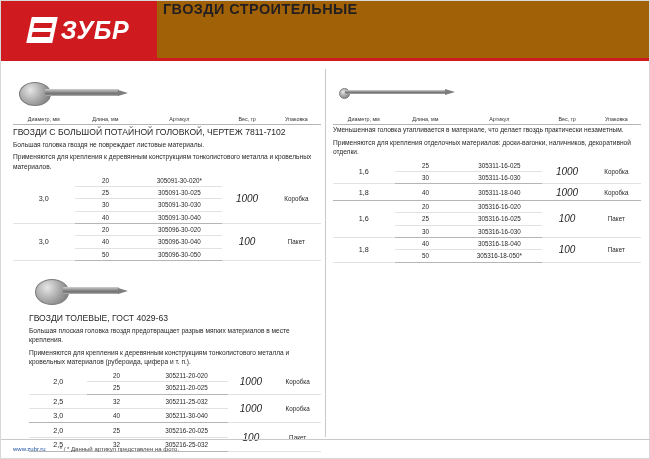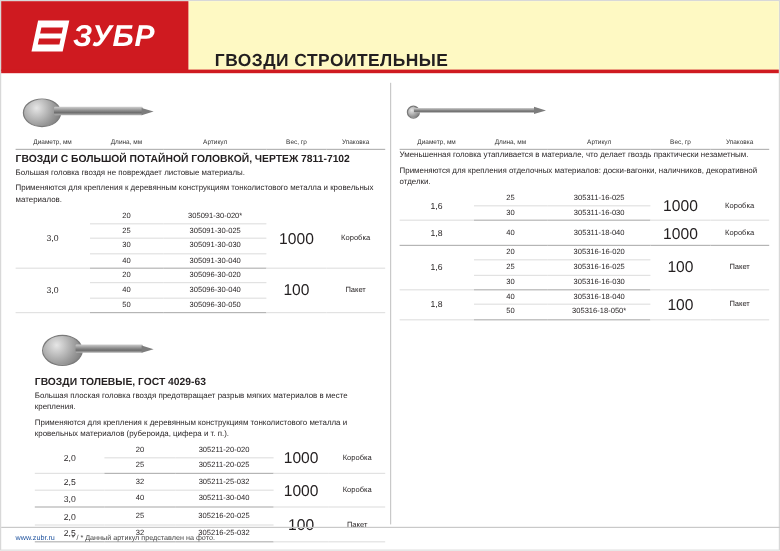--- a/index.html
+++ b/index.html
@@ -66,24 +66,24 @@
   .logo-mark:after  { top: 15px; }
   .logo-word {
     color: #ffffff;
     font-size: 25px;
     font-weight: bold;
     letter-spacing: 0.5px;
     font-style: italic;
   }
   .header-title-wrap {
     flex: 1;
-    background: #fef9c3;
+    background: #a16207;
     display: flex;
-    align-items: flex-end;
-    padding-left: 22px;
+    align-items: flex-start;
+    padding-left: 6px;
   }
   .header-title {
     font-size: 14.5px;
     font-weight: bold;
     letter-spacing: 0.4px;
     color: #231f20;
   }
   .header-rule {
     position: absolute;
     left: 0;
@@ -115,21 +115,21 @@
   .block { position: relative; }
   .block + .block { margin-top: 6px; margin-left: 16px; }
 
   .nail-art {
     height: 44px;
     position: relative;
     margin-bottom: 2px;
   }
   .prod-title {
     font-size: 8.6px;
-    font-weight: bold;
+    font-weight: normal;
     line-height: 1.25;
     margin: 2px 0 2px 0;
     text-transform: uppercase;
   }
   .prod-desc {
     font-size: 6.6px;
     line-height: 1.45;
     margin: 0 0 3px 0;
     max-width: 300px;
   }
@@ -152,21 +152,21 @@
   }
   table.spec td {
     text-align: center;
     padding: 2.2px 2px;
     border-bottom: 1px solid #e2e2e2;
     vertical-align: middle;
     white-space: nowrap;
   }
   table.spec td.sep-strong { border-bottom: 1px solid #b5b5b5; }
   table.spec td.diam { font-size: 7.2px; }
-  table.spec td.weight { font-size: 13px; }
+  table.spec td.weight { font-size: 10px; font-style: italic; }
   table.spec tr.last td { border-bottom: 1px solid #b5b5b5; }
   .c-d { width: 20%; }
   .c-l { width: 20%; }
   .c-a { width: 28%; }
   .c-w { width: 16%; }
   .c-p { width: 16%; }
 
   
   .nail {
     position: absolute;

